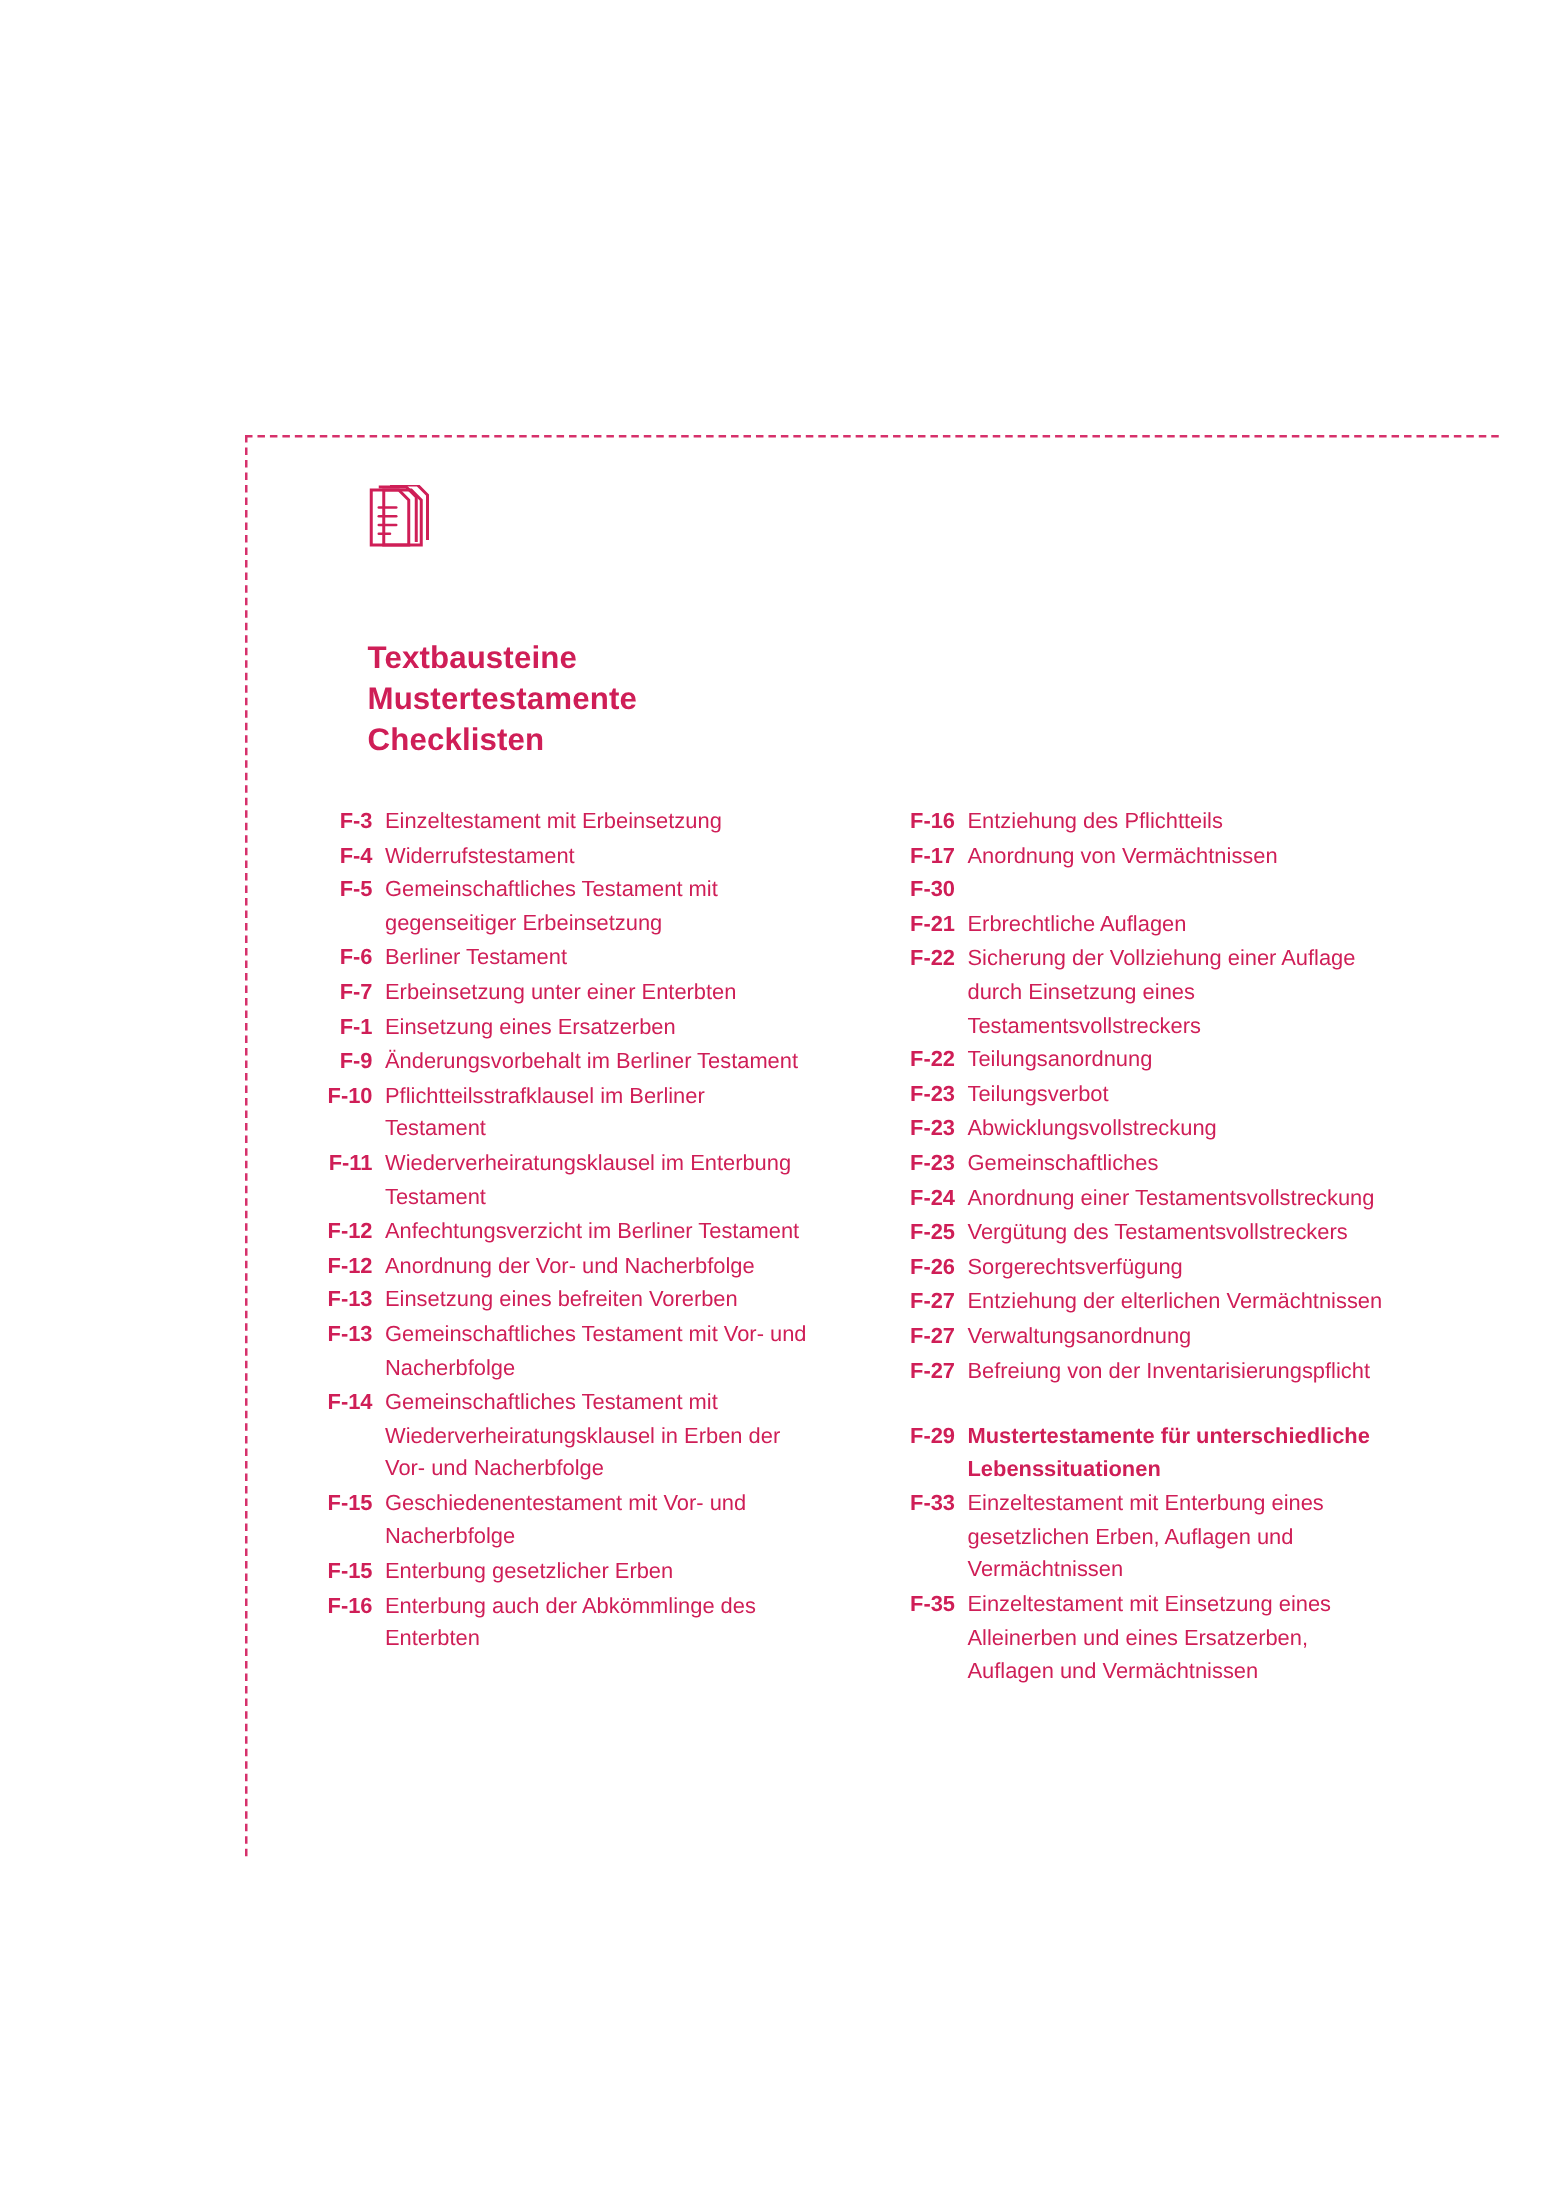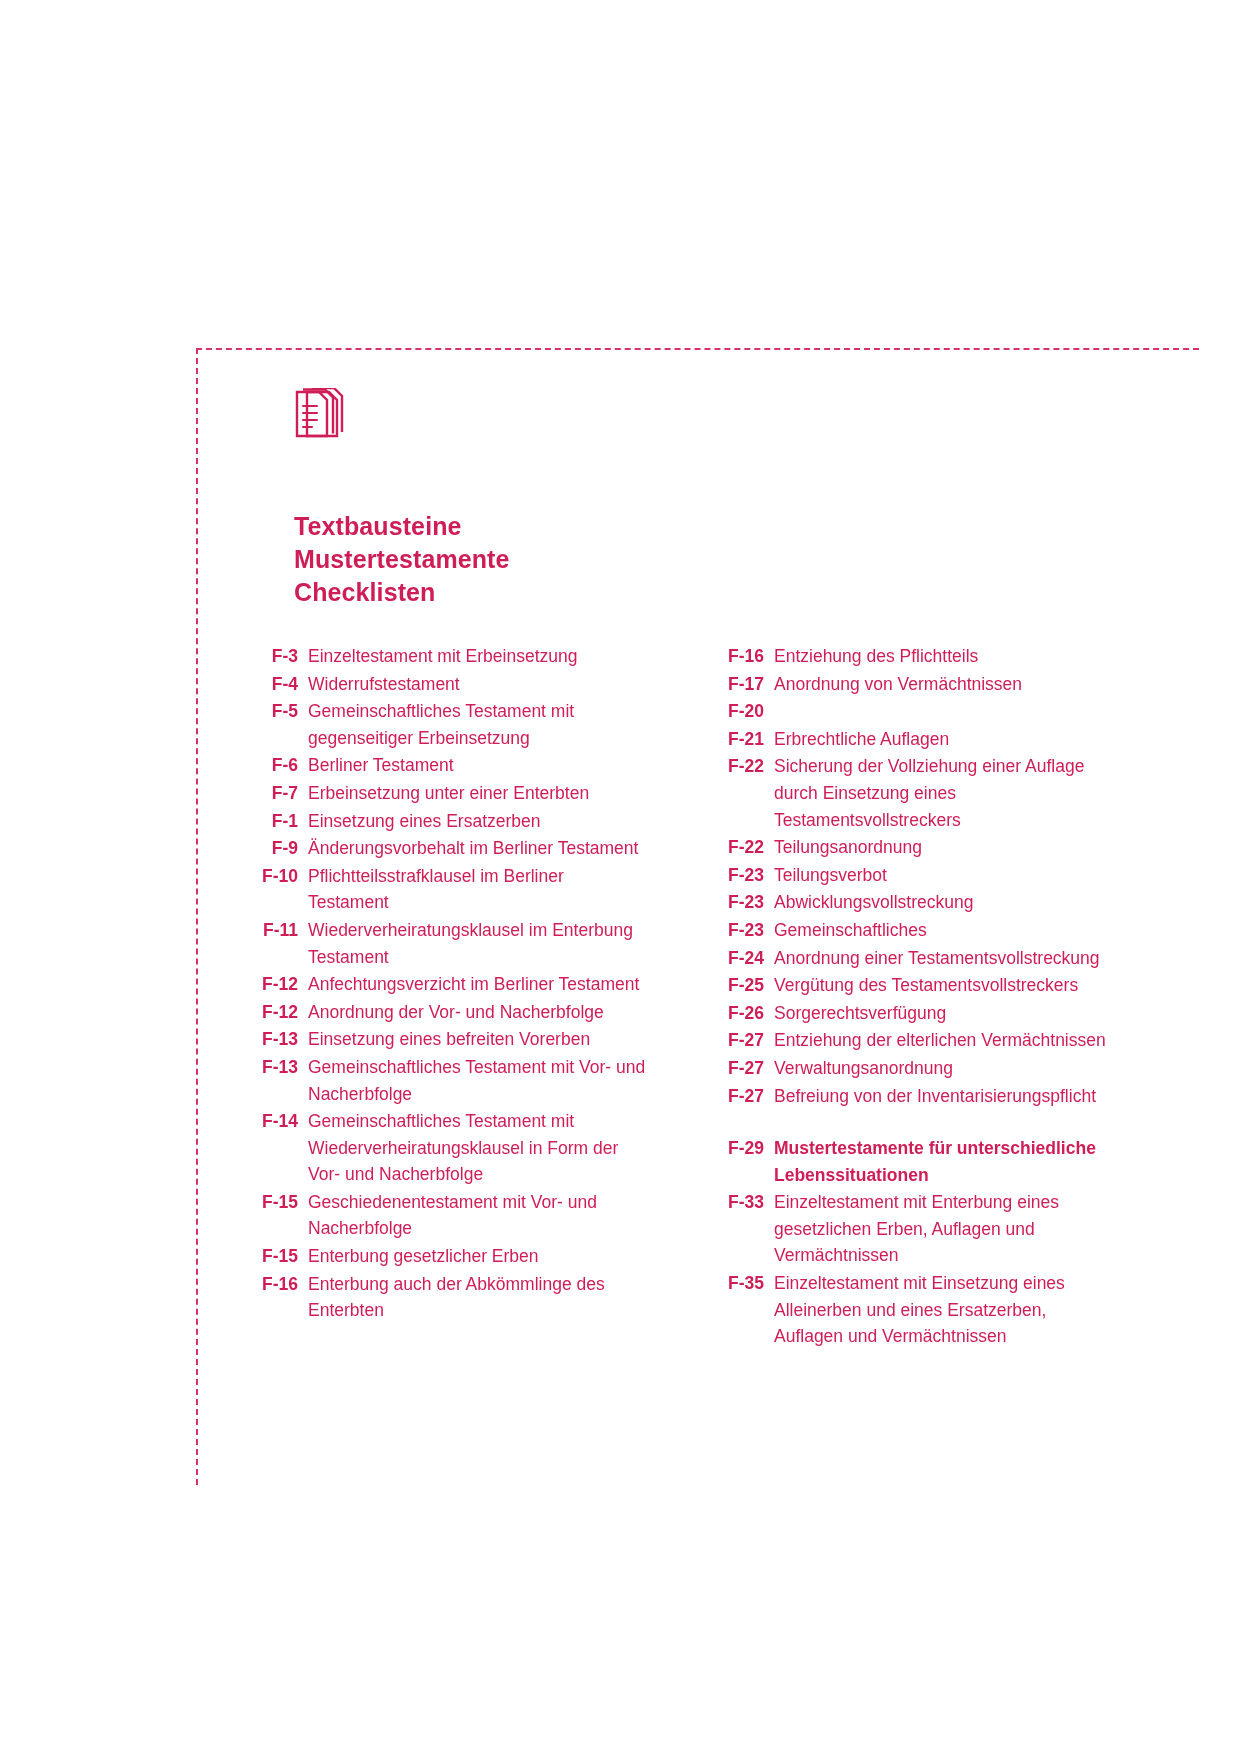--- a/index.html
+++ b/index.html
@@ -192,21 +192,21 @@
         <div class="entry">
             <span class="num">F-13</span>
             <span class="txt">Einsetzung eines befreiten Vorerben</span>
           </div>
         <div class="entry">
             <span class="num">F-13</span>
             <span class="txt">Gemeinschaftliches Testament mit Vor- und Nacherbfolge</span>
           </div>
         <div class="entry">
             <span class="num">F-14</span>
-            <span class="txt">Gemeinschaftliches Testament mit Wiederverheiratungsklausel in Form der Vor- und Nacherbfolge</span>
+            <span class="txt">Gemeinschaftliches Testament mit Wiederverheiratungsklausel in Erben der Vor- und Nacherbfolge</span>
           </div>
         <div class="entry">
             <span class="num">F-15</span>
             <span class="txt">Geschiedenentestament mit Vor- und Nacherbfolge</span>
           </div>
         <div class="entry">
             <span class="num">F-15</span>
             <span class="txt">Enterbung gesetzlicher Erben</span>
           </div>
         <div class="entry">
@@ -218,21 +218,21 @@
       <div class="col col-right">
         <div class="entry">
             <span class="num">F-16</span>
             <span class="txt">Entziehung des Pflichtteils</span>
           </div>
         <div class="entry">
             <span class="num">F-17</span>
             <span class="txt">Anordnung von Vermächtnissen</span>
           </div>
         <div class="entry">
-            <span class="num">F-20</span>
+            <span class="num">F-30</span>
           </div>
         <div class="entry">
             <span class="num">F-21</span>
             <span class="txt">Erbrechtliche Auflagen</span>
           </div>
         <div class="entry">
             <span class="num">F-22</span>
             <span class="txt">Sicherung der Vollziehung einer Auflage durch Einsetzung eines Testamentsvollstreckers</span>
           </div>
         <div class="entry">

